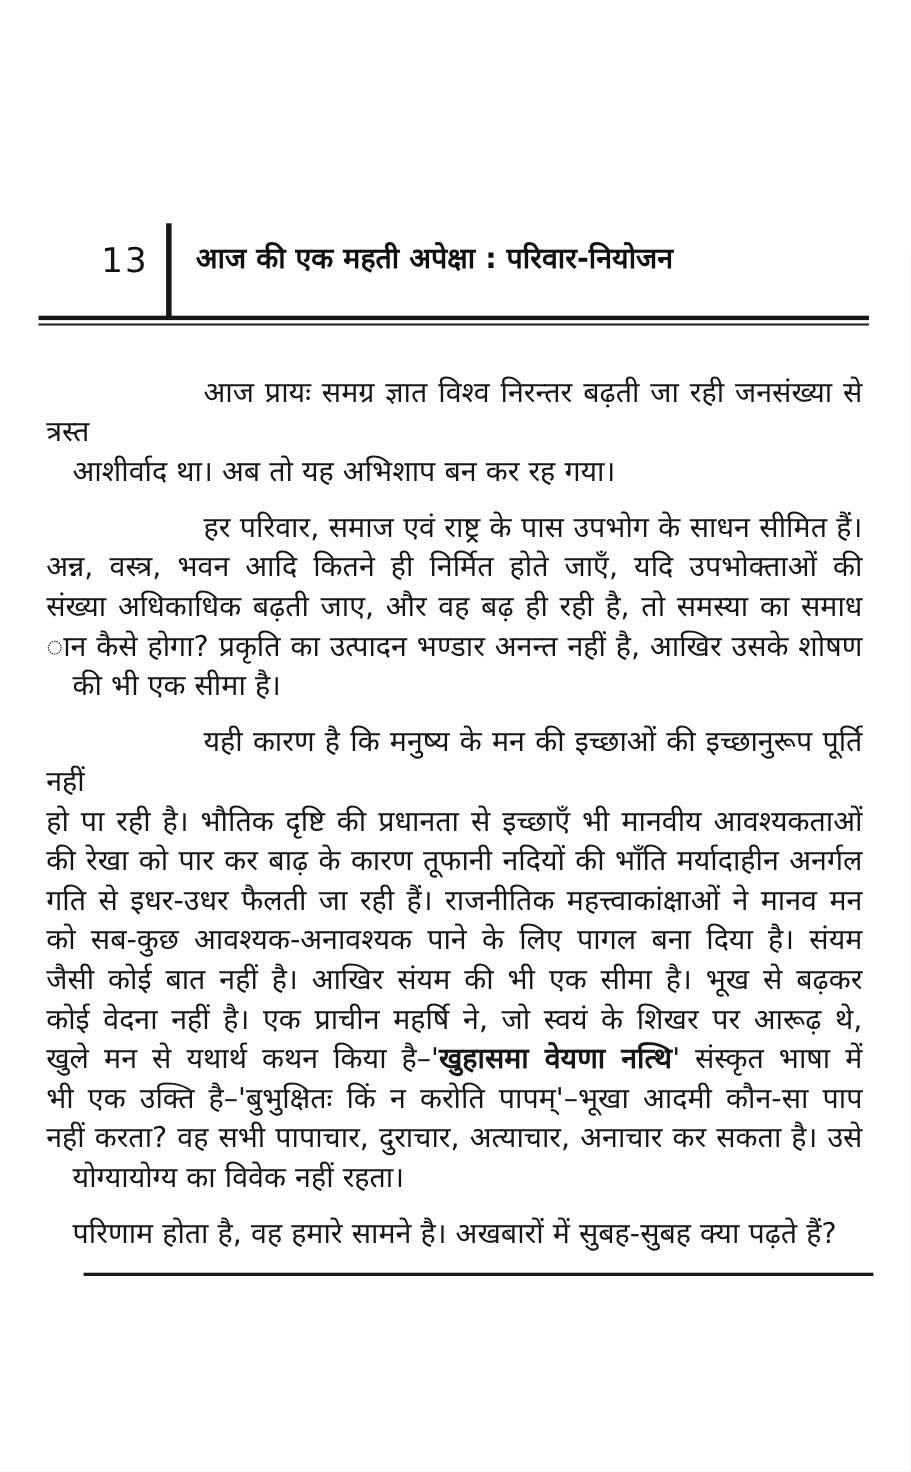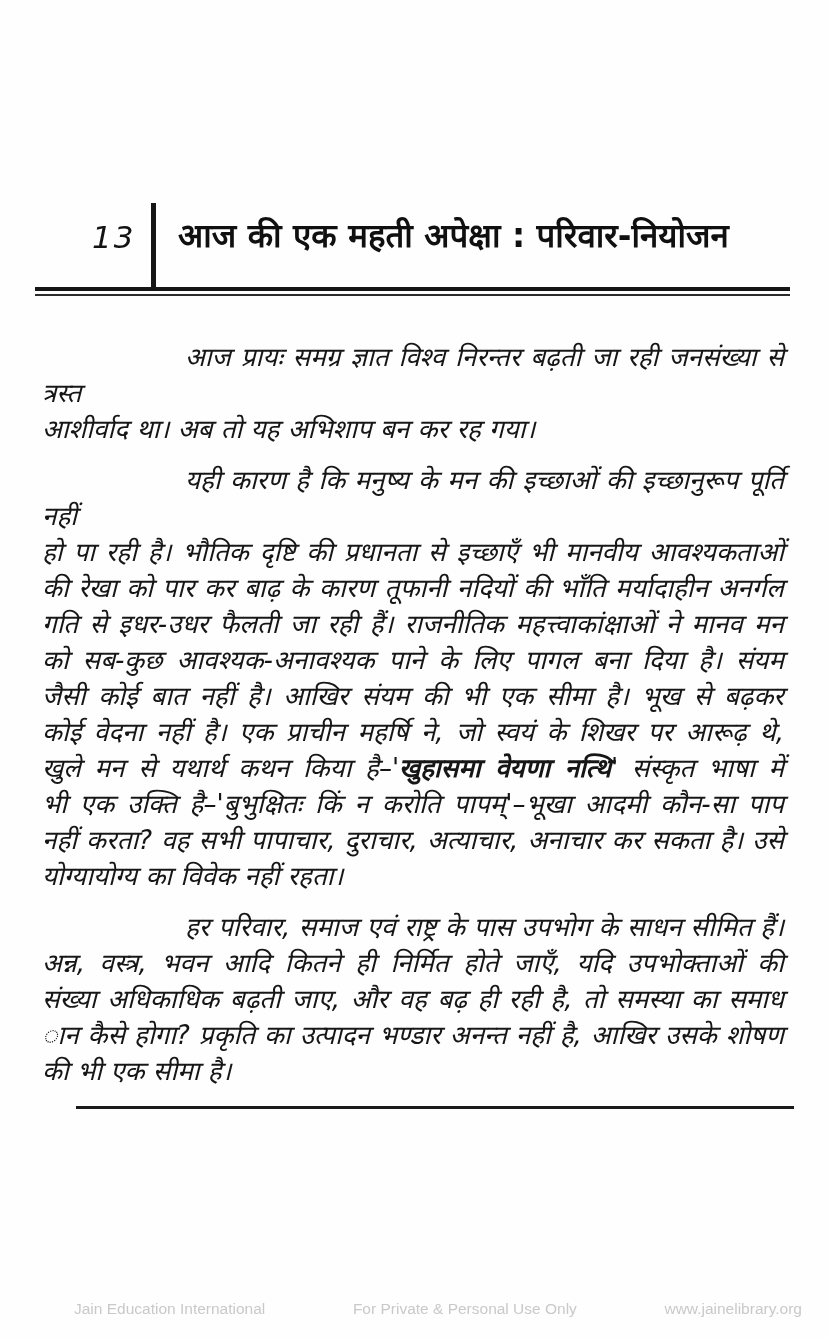--- a/index.html
+++ b/index.html
@@ -25,36 +25,35 @@
     height: 74px;
   }
   .chapter-num {
     position: absolute;
     left: 92px;
     top: 14px;
     font-size: 31px;
     letter-spacing: 2px;
     font-weight: 500;
     color: #131313;
-    font-style: italic;
   }
   .vbar {
     position: absolute;
     left: 151px;
     top: -2px;
     width: 5px;
     height: 86px;
     background: #161616;
   }
   .chapter-title {
     position: absolute;
     left: 178px;
     top: 8px;
     margin: 0;
-    font-size: 33px;
+    font-size: 26px;
     line-height: 46px;
     font-weight: 700;
     white-space: nowrap;
     color: #101010;
   }
   .title-rule {
     margin: 8px 38px 0 35px;
     border-top: 4px solid #161616;
     border-bottom: 2px solid #2c2c2c;
     height: 3px;
@@ -63,23 +62,22 @@
   .body-text {
     margin: 43px 44px 0 42px;
     font-size: 26px;
     line-height: 36px;
     color: #161616;
   }
   .para { margin: 0 0 15px 0; }
   .line {
     text-align: justify;
     text-align-last: justify;
-    font-style: italic;
   }
-  .line.last  { text-align-last: left; }
+  .line.last  { text-align-last: left; margin-left: 24px; }
   .line.first { text-indent: 143px; }
   .line b { font-weight: 700; }
   
   .footer-rule {
     margin: 17px 34px 0 76px;
     border-top: 3px solid #1a1a1a;
   }
   
   .credits {
     position: absolute;
@@ -107,47 +105,43 @@
   <div class="title-rule"></div>
 
   <main class="body-text">
 
     <div class="para">
       <div class="line first">आज प्रायः समग्र ज्ञात विश्व निरन्तर बढ़ती जा रही जनसंख्या से त्रस्त</div>
       <div class="line last">आशीर्वाद था। अब तो यह अभिशाप बन कर रह गया।</div>
     </div>
 
     <div class="para">
+      <div class="line first">हर परिवार, समाज एवं राष्ट्र के पास उपभोग के साधन सीमित हैं।</div>
+      <div class="line">अन्न, वस्त्र, भवन आदि कितने ही निर्मित होते जाएँ, यदि उपभोक्ताओं की</div>
+      <div class="line">संख्या अधिकाधिक बढ़ती जाए, और वह बढ़ ही रही है, तो समस्या का समाध</div>
+      <div class="line">ान कैसे होगा? प्रकृति का उत्पादन भण्डार अनन्त नहीं है, आखिर उसके शोषण</div>
+      <div class="line last">की भी एक सीमा है।</div>
+    </div>
+
+    <div class="para">
       <div class="line first">यही कारण है कि मनुष्य के मन की इच्छाओं की इच्छानुरूप पूर्ति नहीं</div>
       <div class="line">हो पा रही है। भौतिक दृष्टि की प्रधानता से इच्छाएँ भी मानवीय आवश्यकताओं</div>
       <div class="line">की रेखा को पार कर बाढ़ के कारण तूफानी नदियों की भाँति मर्यादाहीन अनर्गल</div>
       <div class="line">गति से इधर-उधर फैलती जा रही हैं। राजनीतिक महत्त्वाकांक्षाओं ने मानव मन</div>
       <div class="line">को सब-कुछ आवश्यक-अनावश्यक पाने के लिए पागल बना दिया है। संयम</div>
       <div class="line">जैसी कोई बात नहीं है। आखिर संयम की भी एक सीमा है। भूख से बढ़कर</div>
       <div class="line">कोई वेदना नहीं है। एक प्राचीन महर्षि ने, जो स्वयं के शिखर पर आरूढ़ थे,</div>
       <div class="line"><span>खुले मन से यथार्थ कथन किया है–'</span><b>खुहासमा वेयणा नत्थि</b><span>' संस्कृत भाषा में</span></div>
       <div class="line">भी एक उक्ति है–'बुभुक्षितः किं न करोति पापम्'–भूखा आदमी कौन-सा पाप</div>
       <div class="line">नहीं करता? वह सभी पापाचार, दुराचार, अत्याचार, अनाचार कर सकता है। उसे</div>
       <div class="line last">योग्यायोग्य का विवेक नहीं रहता।</div>
     </div>
 
     <div class="para">
-      <div class="line first">हर परिवार, समाज एवं राष्ट्र के पास उपभोग के साधन सीमित हैं।</div>
-      <div class="line">अन्न, वस्त्र, भवन आदि कितने ही निर्मित होते जाएँ, यदि उपभोक्ताओं की</div>
-      <div class="line">संख्या अधिकाधिक बढ़ती जाए, और वह बढ़ ही रही है, तो समस्या का समाध</div>
-      <div class="line">ान कैसे होगा? प्रकृति का उत्पादन भण्डार अनन्त नहीं है, आखिर उसके शोषण</div>
-      <div class="line last">की भी एक सीमा है।</div>
-    </div>
-
-    <div class="para">
+      <div class="line last">परिणाम होता है, वह हमारे सामने है। अखबारों में सुबह-सुबह क्या पढ़ते हैं?</div>
     </div>
 
   </main>
 
   <div class="footer-rule"></div>
 
-  <div class="credits">
-    <span>Jain Education International</span>
-    <span>For Private &amp; Personal Use Only</span>
-    <span>www.jainelibrary.org</span>
-  </div>
 
 </div>
 
 </body></html>

